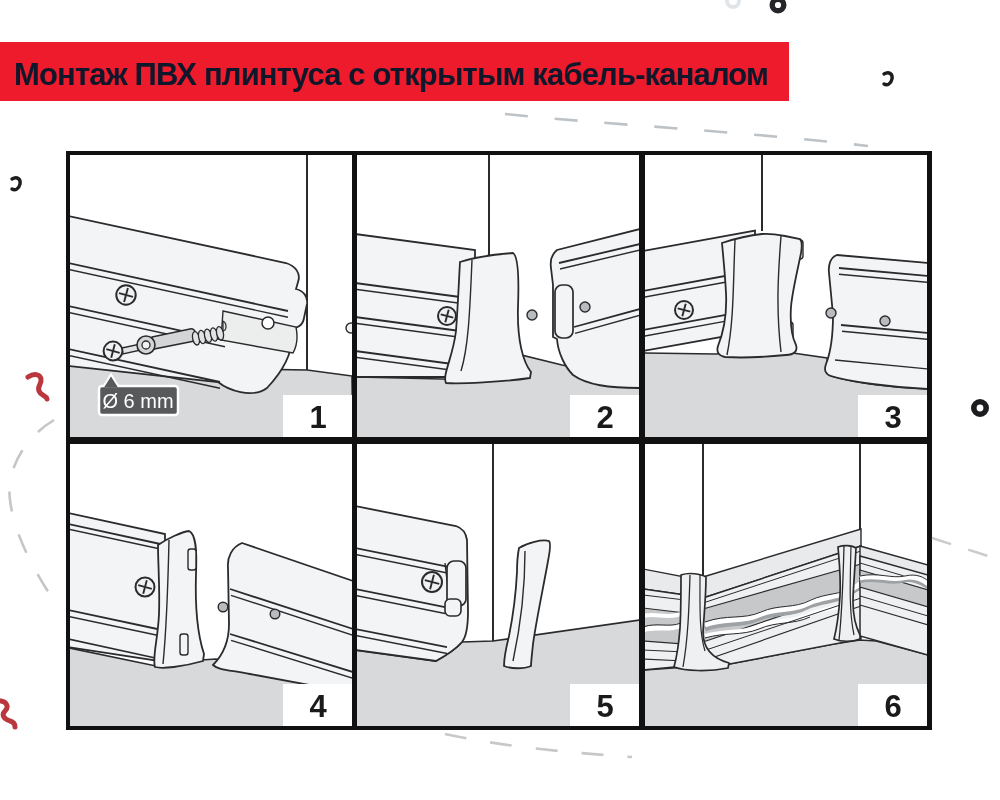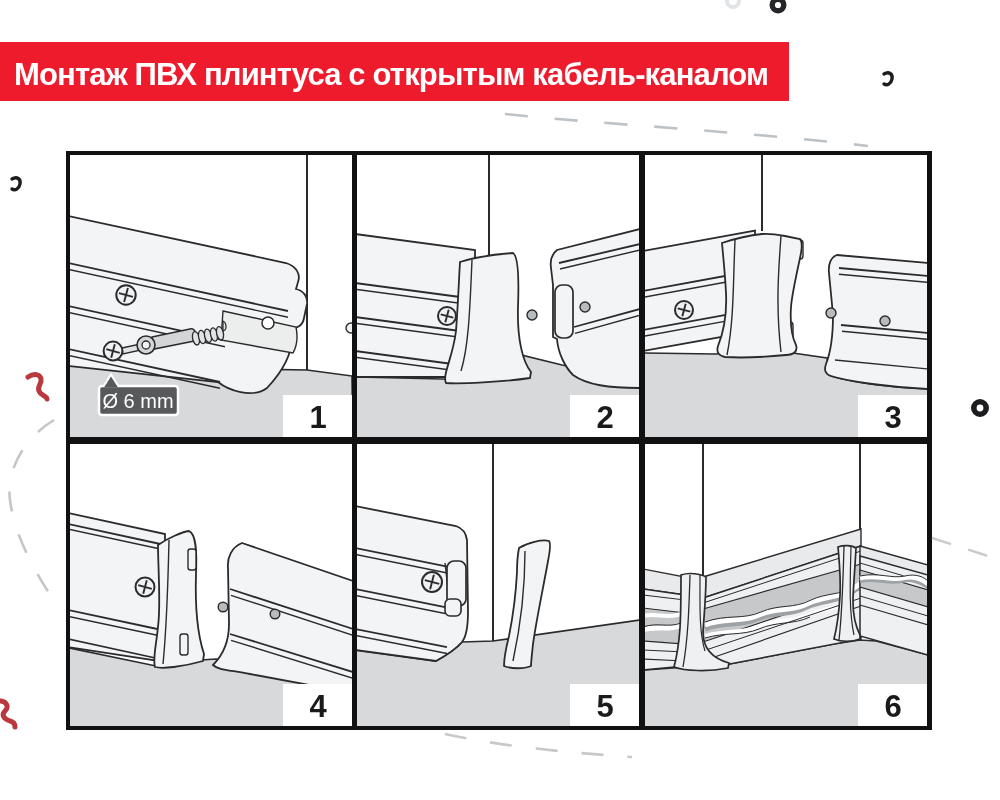--- a/index.html
+++ b/index.html
@@ -1,19 +1,19 @@
 <!DOCTYPE html>
 <html><head>
 <meta charset="utf-8">
 <style>
   html,body{margin:0;padding:0;}
   body{width:1000px;height:800px;position:relative;background:#ffffff;overflow:hidden;
        font-family:"Liberation Sans",sans-serif;}
   .banner{position:absolute;left:0;top:42px;width:789px;height:59px;background:#ee1b2d;}
-  .banner span{position:absolute;left:14px;top:15px;font-size:31px;font-weight:bold;color:#ffffff;
+  .banner span{position:absolute;left:14px;top:15px;font-size:31px;font-weight:bold;color:#0f172a;
        letter-spacing:-0.85px;white-space:nowrap;}
   .gridbk{position:absolute;left:66px;top:151px;width:866px;height:579px;background:#111111;}
   .cell{position:absolute;width:282px;height:282px;background:#ffffff;overflow:hidden;text-align:center;}
   svg{display:block;}
 </style>
 </head>
 <body>
 <div class="banner">
     <span>Монтаж ПВХ плинтуса с открытым кабель-каналом</span>
   </div>

